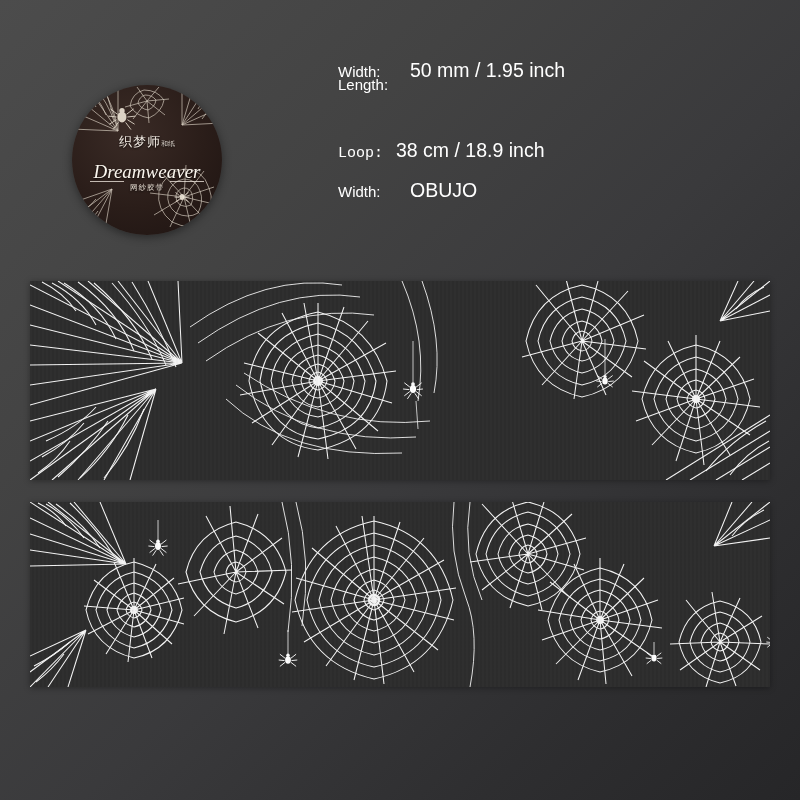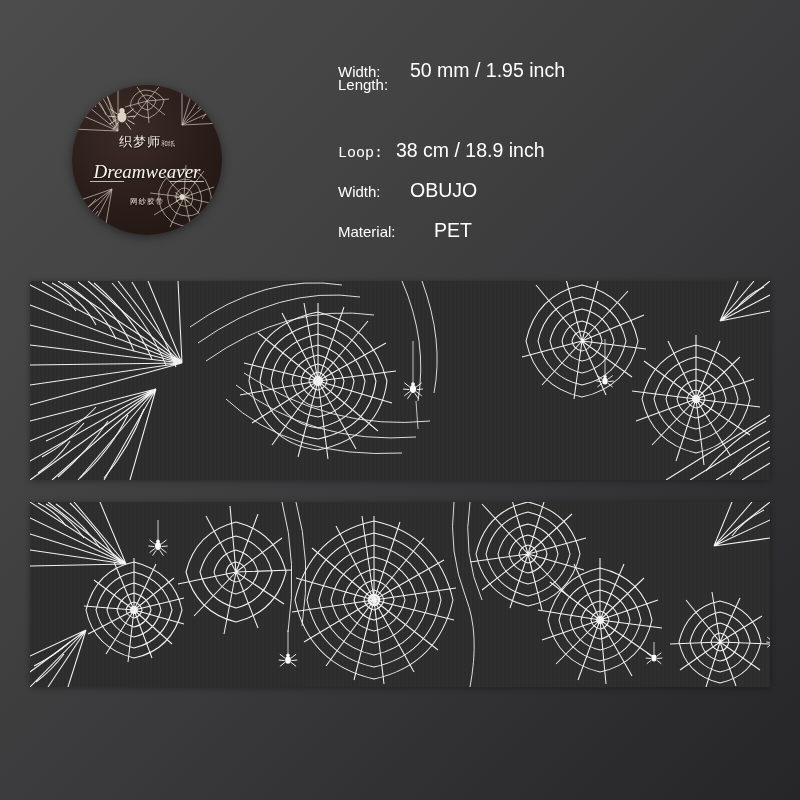--- a/index.html
+++ b/index.html
@@ -46,21 +46,21 @@
     font-style: italic;
     font-size: 19px;
     line-height: 22px;
     margin-top: 10px;
     text-shadow: 0 1px 2px rgba(0,0,0,.8);
   }
   .logo-sub {
     color: #e8ded2;
     font-size: 7.5px;
     letter-spacing: 1px;
-    margin-top: 14px;
+    margin-top: 0;
     text-shadow: 0 1px 2px rgba(0,0,0,.8);
   }
   .logo-rule {
     position: absolute;
     height: 1px;
     background: rgba(245,238,228,.75);
     z-index: 3;
   }
 
   
@@ -170,24 +170,20 @@
       <span class="spec-label w-label-wide">Length:</span>
     </div>
     <div class="spec-row">
       <span class="spec-label w-label-loop">Loop:</span>
       <span class="spec-value">38 cm / 18.9 inch</span>
     </div>
     <div class="spec-row">
       <span class="spec-label w-label">Width:</span>
       <span class="spec-value">OBUJO</span>
     </div>
-    <div class="spec-row">
-      <span class="spec-label w-label-mat">Material:</span>
-      <span class="spec-value">PET</span>
-    </div>
   </div>
 
   <div class="tape" id="tape-1">
     <svg width="740" height="199" viewBox="0 0 740 199">
       <rect x="0" y="0" width="740" height="199" fill="#2d2d2d"></rect>
       <g stroke="#ffffff" fill="none" stroke-width="1.05" opacity="0.95">
 
         <g>
           <path d="M0 4 L152 82 M0 24 L152 82 M0 44 L152 82 M0 64 L152 82 M0 84 L152 82 M0 104 L152 82 M0 124 L152 82 M28 0 L152 82 M58 0 L152 82 M88 0 L152 82 M118 0 L152 82 M148 0 L152 82"></path>
           <path d="M12 1 Q34 12 46 30"></path>

